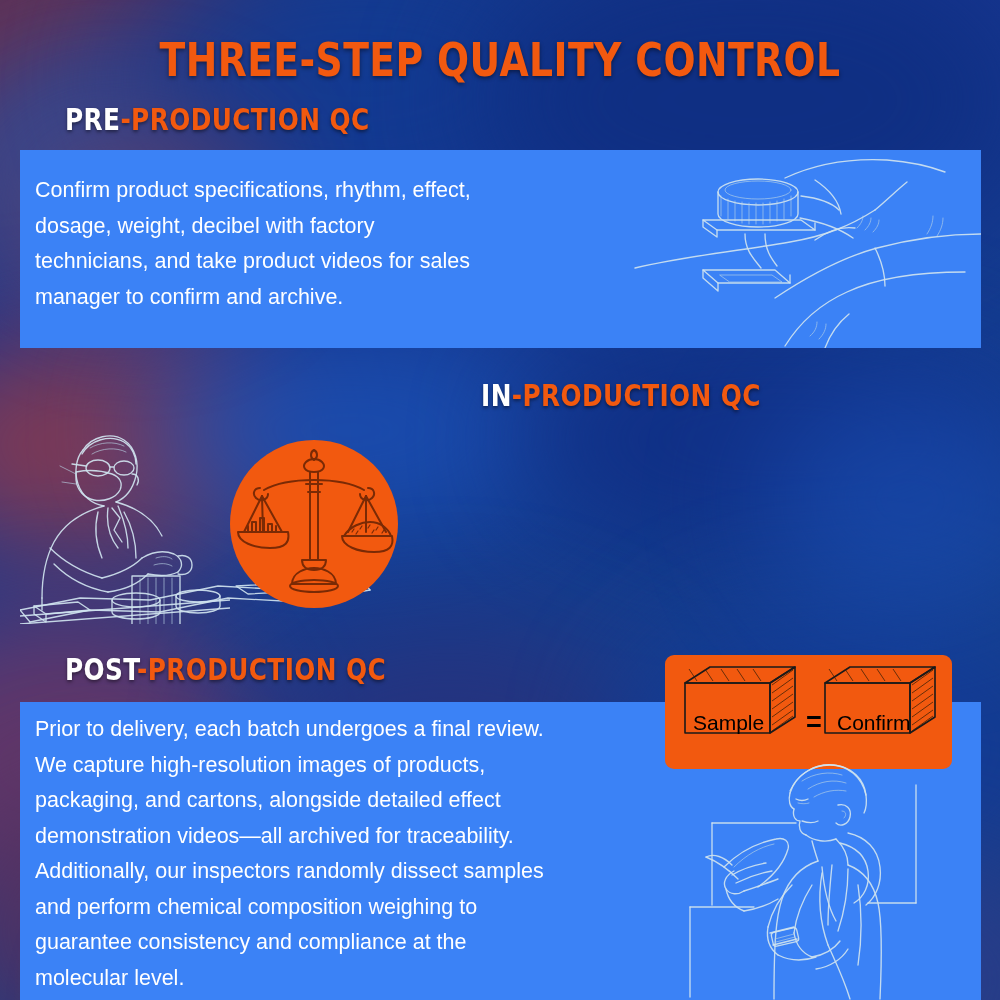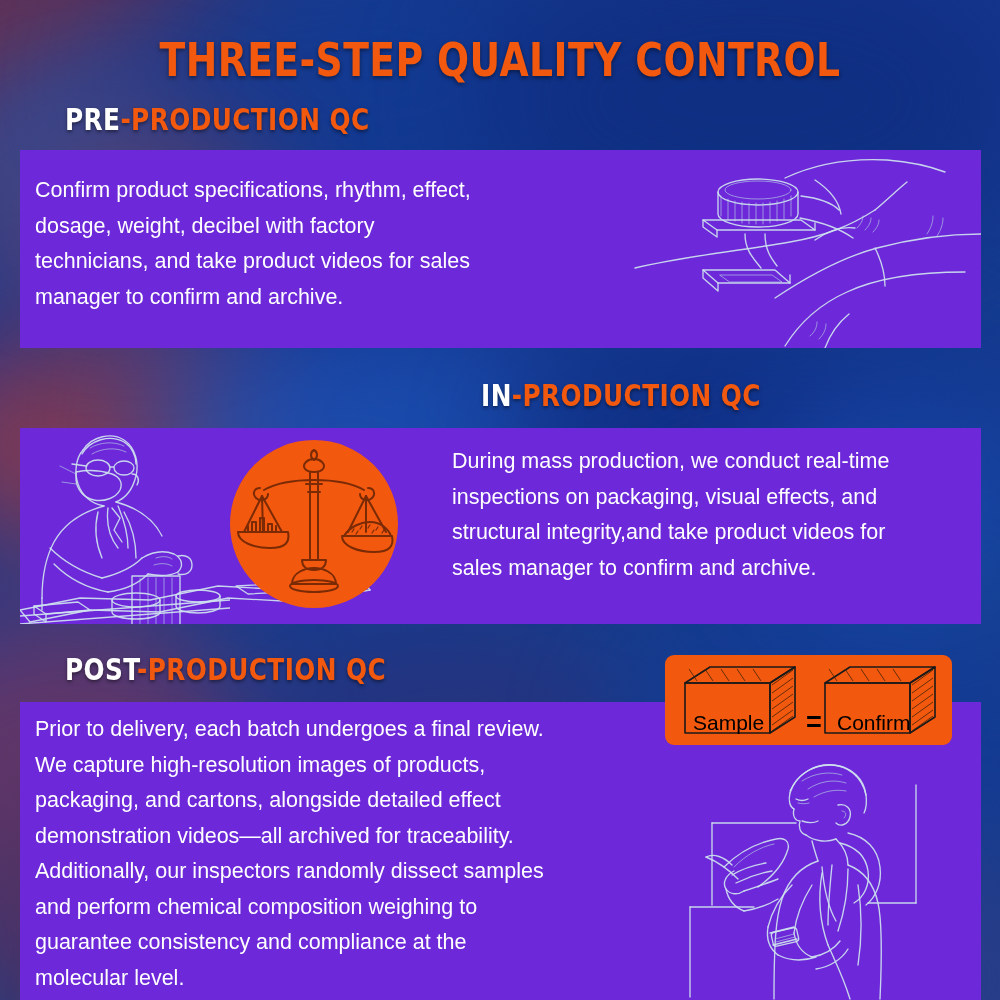--- a/index.html
+++ b/index.html
@@ -64,21 +64,21 @@
   }
   .step-head .w { color:#ffffff; }
   .step-head .o { color:#f2590f; }
   .head1 { left:65px;  top:101px; transform-origin:left center; transform:scaleX(0.80); }
   .head2 { left:481px; top:377px; transform-origin:left center; transform:scaleX(0.80); }
   .head3 { left:65px;  top:651px; transform-origin:left center; transform:scaleX(0.80); }
 
   
   .panel {
     position:absolute;
-    background:#6d28d9;
+    background:#3b82f6;
     overflow:hidden;
     padding-left:36px;
   }
   #panel1 { left:20px; top:150px; width:961px; height:198px; }
   #panel2 { left:20px; top:428px; width:961px; height:196px; }
   #panel3 { left:20px; top:702px; width:961px; height:298px;text-decoration:underline; }
 
   .body-text {
     position:absolute;
     color:#ffffff;
@@ -109,21 +109,21 @@
     border-radius:50%;
     background:#f2590f;
   }
   .scale-circle svg { position:absolute; left:0; top:0; }
   .scale-ln { fill:none; stroke:#7a2a05; stroke-width:2; stroke-linecap:round; stroke-linejoin:round; }
 
   
   #badge {
     position:absolute;
     left:665px; top:655px;
-    width:287px; height:90px;
+    width:287px; height:114px;
     background:#f2590f;
     border-radius:9px;
   }
   #badge svg { position:absolute; left:0; top:0; }
   .box-ln { fill:none; stroke:#1a1a1a; stroke-width:1.6; stroke-linejoin:round; }
   .box-hatch { stroke:#3a2008; stroke-width:1; opacity:.75; }
   .badge-label {
     position:absolute;
     color:#000000;
     font-size:21px;
@@ -229,26 +229,20 @@
         <path d="M194 189 C199 184,201 179,201 174"></path>
       </g>
       <path class="ln" d="M250 98 C256 110,260 122,260 136"></path>
     </svg>
   </div>
 
   <div class="step-head head2">
     <span class="w">IN</span><span class="o">-PRODUCTION QC</span>
   </div>
 
-  <div class="panel" id="panel2">
-    <div class="body-text" id="text2">During mass production, we conduct real-time
-inspections on packaging, visual effects, and
-structural integrity,and take product videos for
-sales manager to confirm and archive.</div>
-  </div>
 
   <div class="illus" id="illus2">
     <svg width="210" height="196" viewBox="0 0 210 196">
 
       <path class="ln" d="M63 22 C72 8,92 4,104 12 C116 20,119 36,116 48 C113 60,106 70,96 74"></path>
       <path class="ln" d="M63 22 C56 30,54 44,58 56 C62 68,72 76,84 78"></path>
 
       <path class="ln" d="M62 26 C70 12,90 6,104 14 C112 19,116 28,116 36"></path>
       <path class="ln-thin" d="M70 20 C80 14,94 13,104 18"></path>
       <path class="ln-thin" d="M72 26 C82 20,96 19,106 24"></path>

